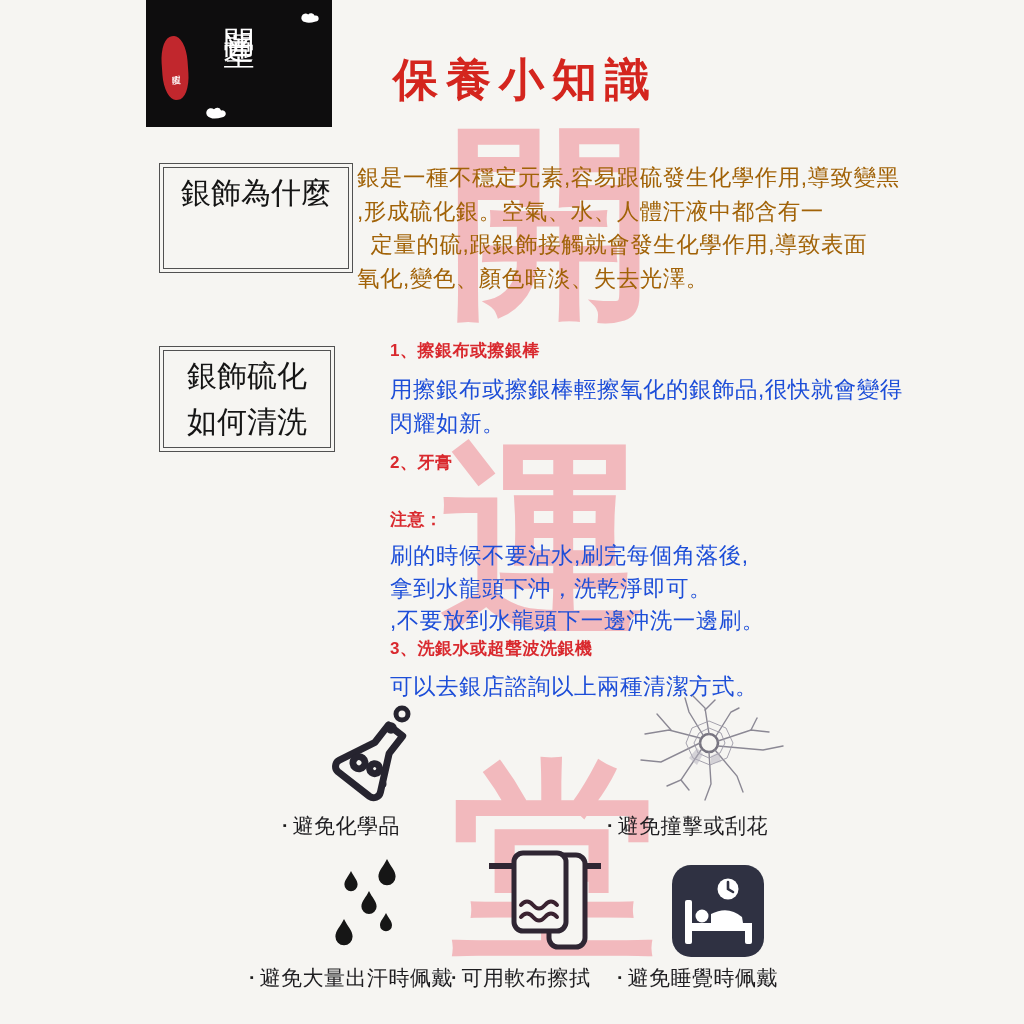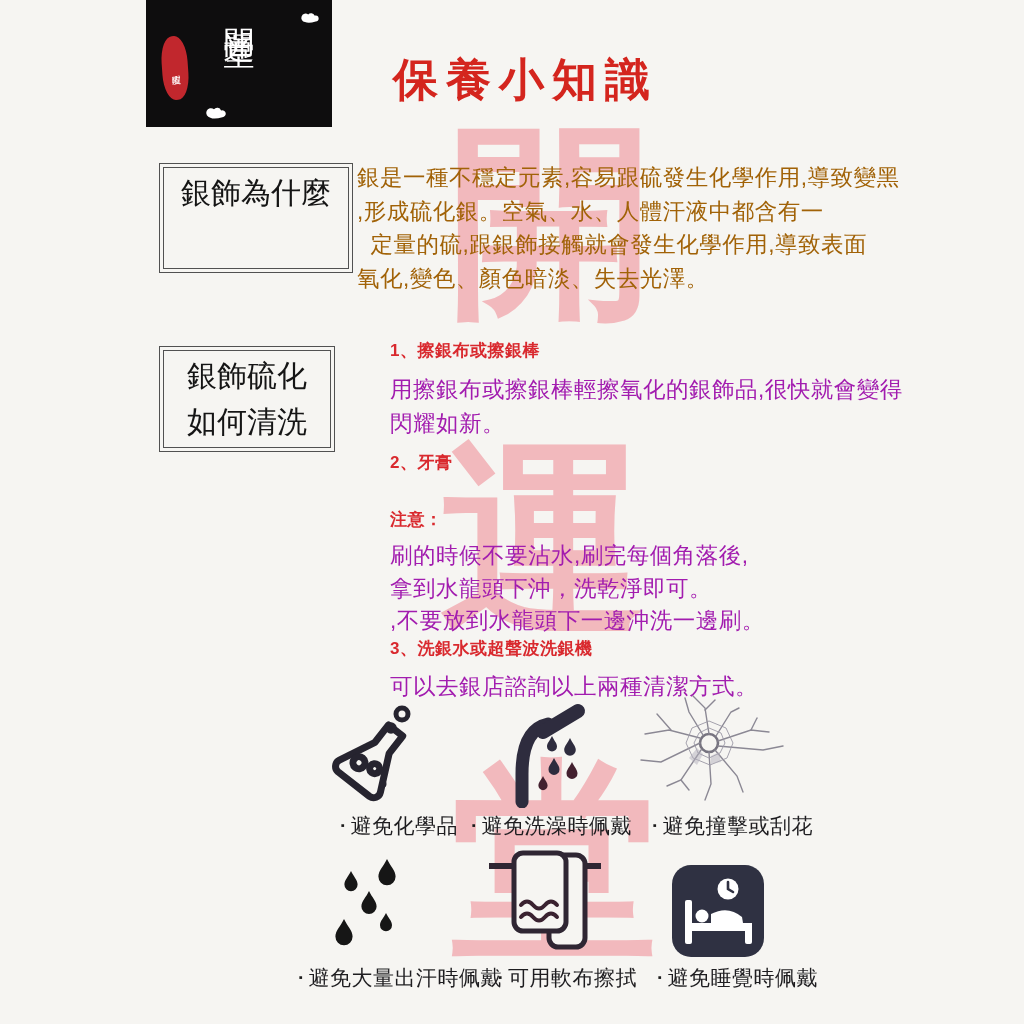--- a/index.html
+++ b/index.html
@@ -65,27 +65,27 @@
   .para1{position:absolute;left:357px;top:161px;}
   .para1 .ln{
     font-size:22.5px;line-height:33.5px;color:#a16207;white-space:pre;
     letter-spacing:0.5px;
   }
 
   
   .sec2{position:absolute;left:390px;top:339px;width:540px;height:360px;}
   .sec2 .ln{position:absolute;left:0;white-space:pre;letter-spacing:0.5px;}
   .sec2 .red{color:#d9292e;font-weight:bold;font-size:17px;}
-  .sec2 .body{color:#a21caf;font-size:22.5px;}
+  .sec2 .body{color:#1d4ed8;font-size:22.5px;}
   .l0{top:0;} .l1{top:35px;} .l2{top:69px;} .l3{top:112px;} .l4{top:140px;}
   .l5{top:169px;} .l6{top:201px;} .l7{top:234px;} .l8{top:266px;}
   .l9{top:298px;} .l10{top:332px;}
 
   
-  .tip{position:absolute;text-align:right;}
+  .tip{position:absolute;text-align:left;}
   .ticon{display:flex;align-items:center;justify-content:center;}
   .tcap{font-size:21px;color:#1e1d20;white-space:nowrap;letter-spacing:0.5px;}
   .bullet{font-size:11px;vertical-align:4px;margin-right:5px;color:#1b1b1b;}
   .tip0{left:283px;top:700px;width:175px;} .tip0 .ticon{height:112px;}
   .tip1{left:447px;top:692px;width:185px;} .tip1 .ticon{height:120px;}
   .tip2{left:608px;top:684px;width:205px;} .tip2 .ticon{height:128px;}
   .tip3{left:250px;top:854px;width:252px;} .tip3 .ticon{height:110px;}
   .tip4{left:452px;top:840px;width:185px;} .tip4 .ticon{height:124px;}
   .tip5{left:618px;top:858px;width:200px;} .tip5 .ticon{height:106px;}
 </style>
@@ -153,36 +153,20 @@
             <circle cx="57" cy="61" r="5"></circle>
           </g>
           <circle cx="62" cy="80" r="3.5" fill="#26242f"></circle>
           <circle cx="81" cy="10" r="6" fill="none" stroke="#26242f" stroke-width="5"></circle>
           <circle cx="70" cy="24" r="3.5" fill="none" stroke="#26242f" stroke-width="4.5"></circle>
         </svg>
       </div>
       <div class="tcap"><span class="bullet">▪</span><span>避免化學品</span></div>
     </div>
 
-    <div class="tip tip1">
-      <div class="ticon">
-        <svg width="100" height="112" viewBox="0 0 100 112">
-          <path d="M32 106 V78 C32 50 40 32 58 28" stroke="#2e2c3e" stroke-width="13" fill="none" stroke-linecap="round"></path>
-          <line x1="53" y1="36" x2="88" y2="15" stroke="#2e2c3e" stroke-width="14" stroke-linecap="round"></line>
-          <g fill="#2e2c3e">
-            <path d="M62 40 c2 4.5 5 7 5 10.5 a5 5 0 1 1 -10 0 c0 -3.5 3 -6 5 -10.5 z"></path>
-            <path d="M80 42 c2.3 5 5.8 8 5.8 12 a5.8 5.8 0 1 1 -11.6 0 c0 -4 3.5 -7 5.8 -12 z"></path>
-            <path d="M64 62 c2.2 4.8 5.5 7.6 5.5 11.4 a5.5 5.5 0 1 1 -11 0 c0 -3.8 3.3 -6.6 5.5 -11.4 z"></path>
-            <path d="M82 66 c2.2 4.8 5.5 7.6 5.5 11.4 a5.5 5.5 0 1 1 -11 0 c0 -3.8 3.3 -6.6 5.5 -11.4 z" fill="#43202f"></path>
-            <path d="M53 80 c1.8 4 4.6 6.4 4.6 9.6 a4.6 4.6 0 1 1 -9.2 0 c0 -3.2 2.8 -5.6 4.6 -9.6 z" fill="#43202f"></path>
-          </g>
-        </svg>
-      </div>
-      <div class="tcap"><span class="bullet">▪</span><span>避免洗澡時佩戴</span></div>
-    </div>
 
     <div class="tip tip2">
       <div class="ticon">
         <svg width="160" height="120" viewBox="0 0 160 120">
           <g stroke="#8b8894" stroke-width="1.4" fill="none" stroke-linecap="round">
             <circle cx="78" cy="55" r="9" stroke-width="2.6" stroke="#76737f"></circle>
             <path d="M78 46 L74 20 L62 8"></path>
             <path d="M74 22 L84 12"></path>
             <path d="M85 48 L100 24 L108 20"></path>
             <path d="M87 53 L120 42 L138 44"></path>

